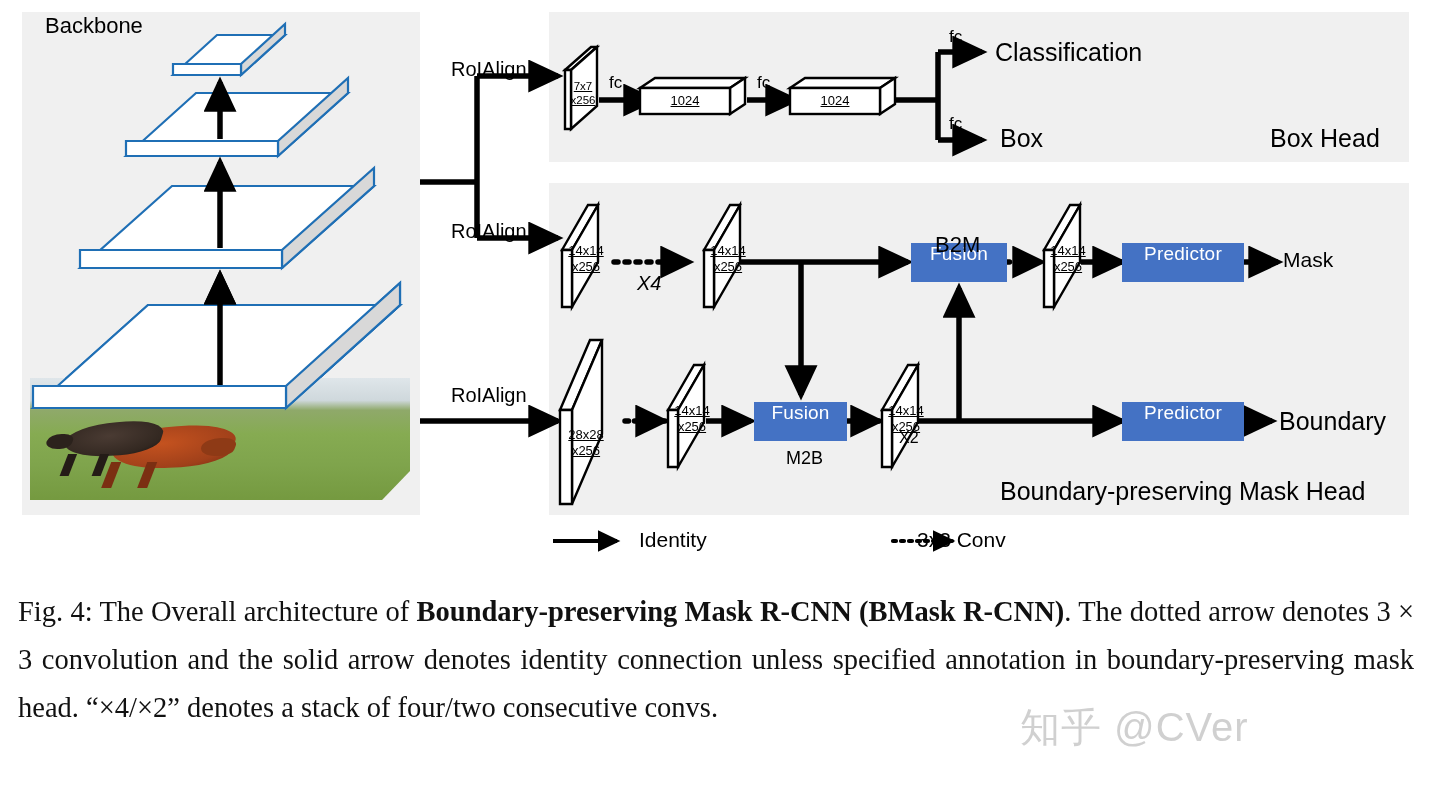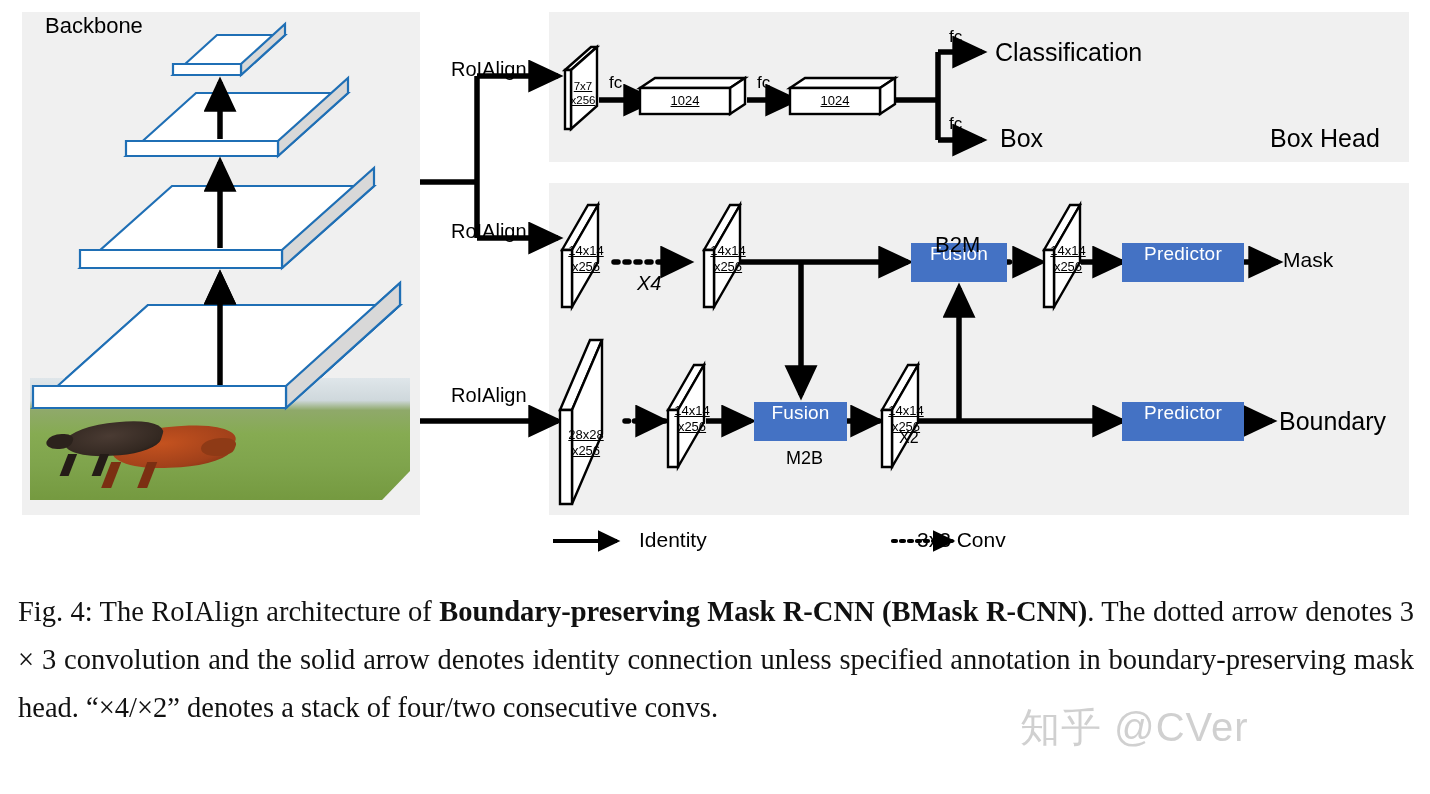--- a/index.html
+++ b/index.html
@@ -253,22 +253,23 @@
     <span>14x14</span><br>
     <span>x256</span>
   </div>
   <div class="lbl" style="left:777px;top:448px;font-size:18px;margin-left:9px;">M2B</div>
   <div class="lbl" style="left:855px;top:429px;font-size:16px;margin-left:44px;">X2</div>
   <div class="fmap-txt" style="left:880px;top:403px;width:52px;">
     <span>14x14</span><br>
     <span>x256</span>
   </div>
   <div class="lbl" style="left:1279px;top:407px;font-size:25px;">Boundary</div>
+  <div class="lbl" style="left:1000px;top:477px;font-size:25px;">Boundary-preserving Mask Head</div>
 
   <div class="lbl" style="left:639px;top:528px;font-size:21px;">Identity</div>
   <div class="lbl" style="left:917px;top:528px;font-size:21px;">3x3 Conv</div>
 </div>
 
 <div class="cap">
-  <span>Fig. 4: The RoIAlign architecture of </span><b>Boundary-preserving Mask R-CNN (BMask R-CNN)</b><span>. The dotted arrow denotes 3 × 3 convolution and the solid arrow denotes identity connection unless specified annotation in boundary-preserving mask head. “×4/×2” denotes a stack of four/two consecutive convs.</span>
+  <span>Fig. 4: The Overall architecture of </span><b>Boundary-preserving Mask R-CNN (BMask R-CNN)</b><span>. The dotted arrow denotes 3 × 3 convolution and the solid arrow denotes identity connection unless specified annotation in boundary-preserving mask head. “×4/×2” denotes a stack of four/two consecutive convs.</span>
 </div>
 
 <div id="wm">知乎 @CVer</div>
 
 </body></html>

